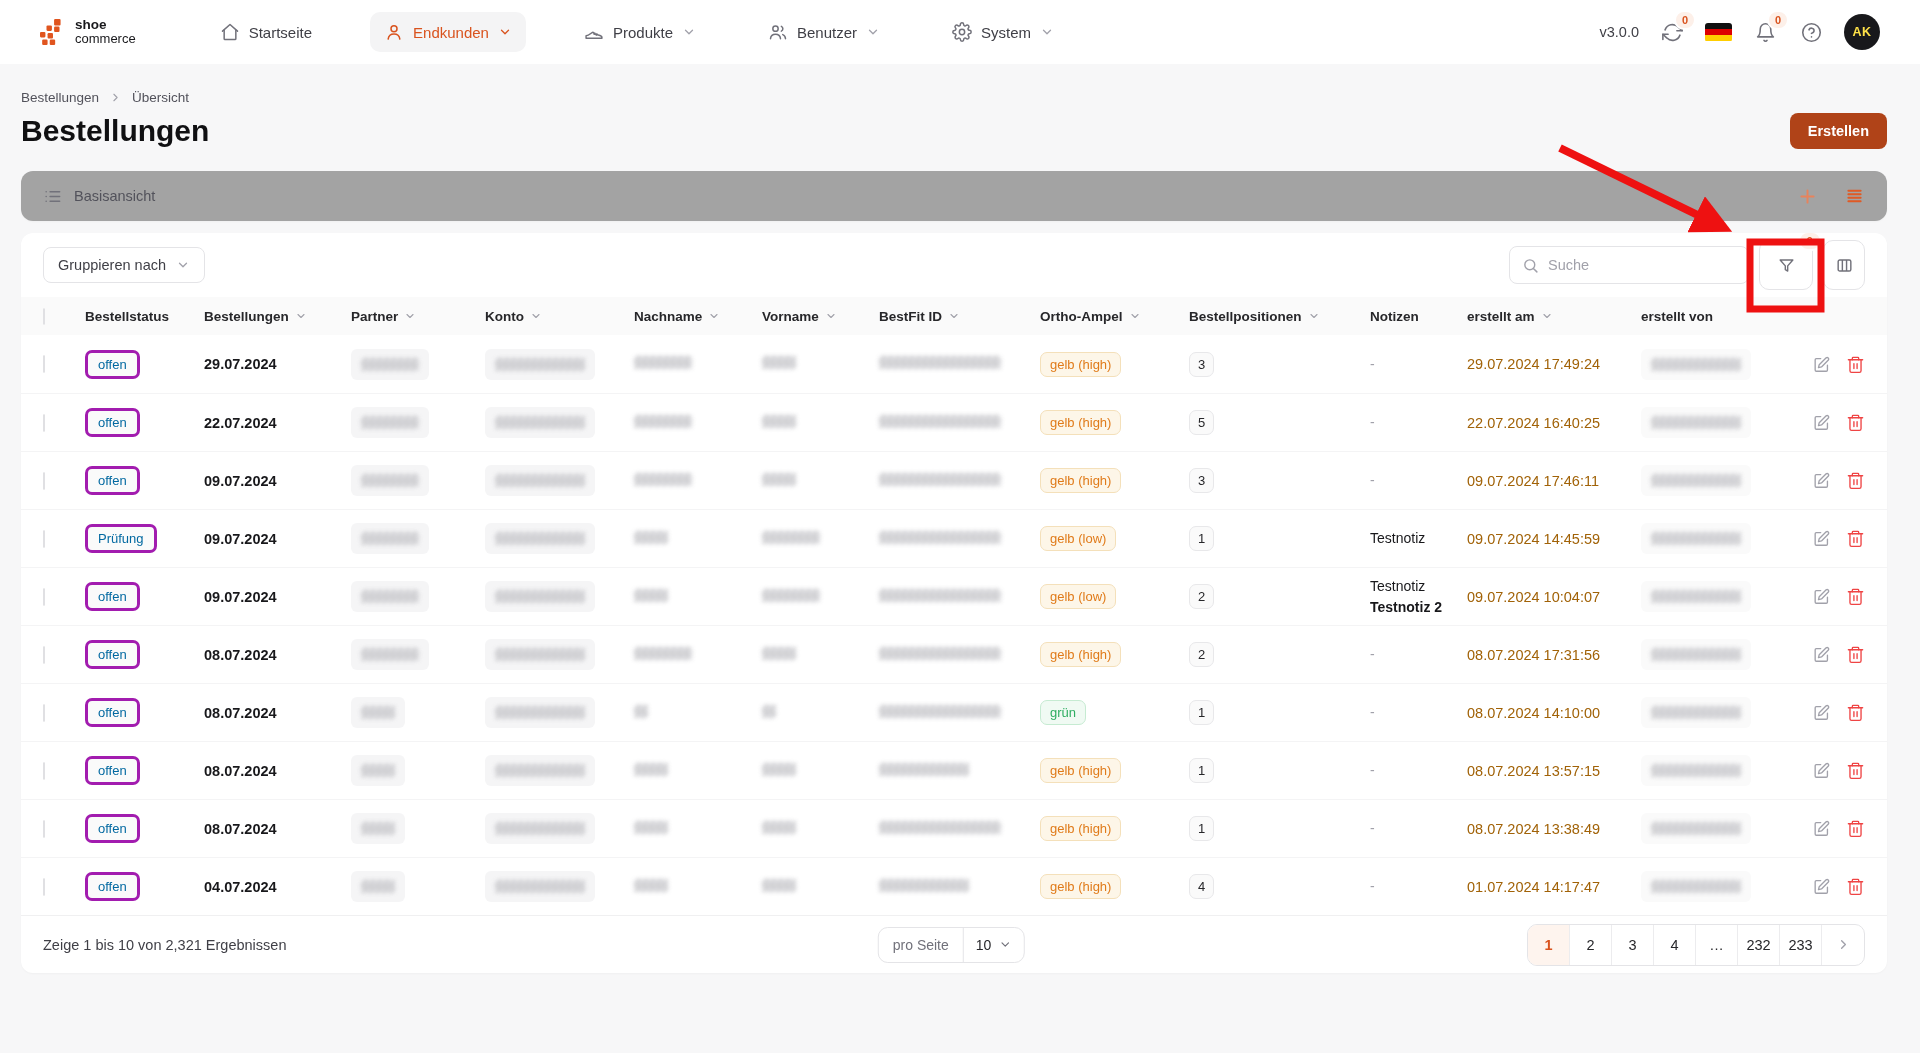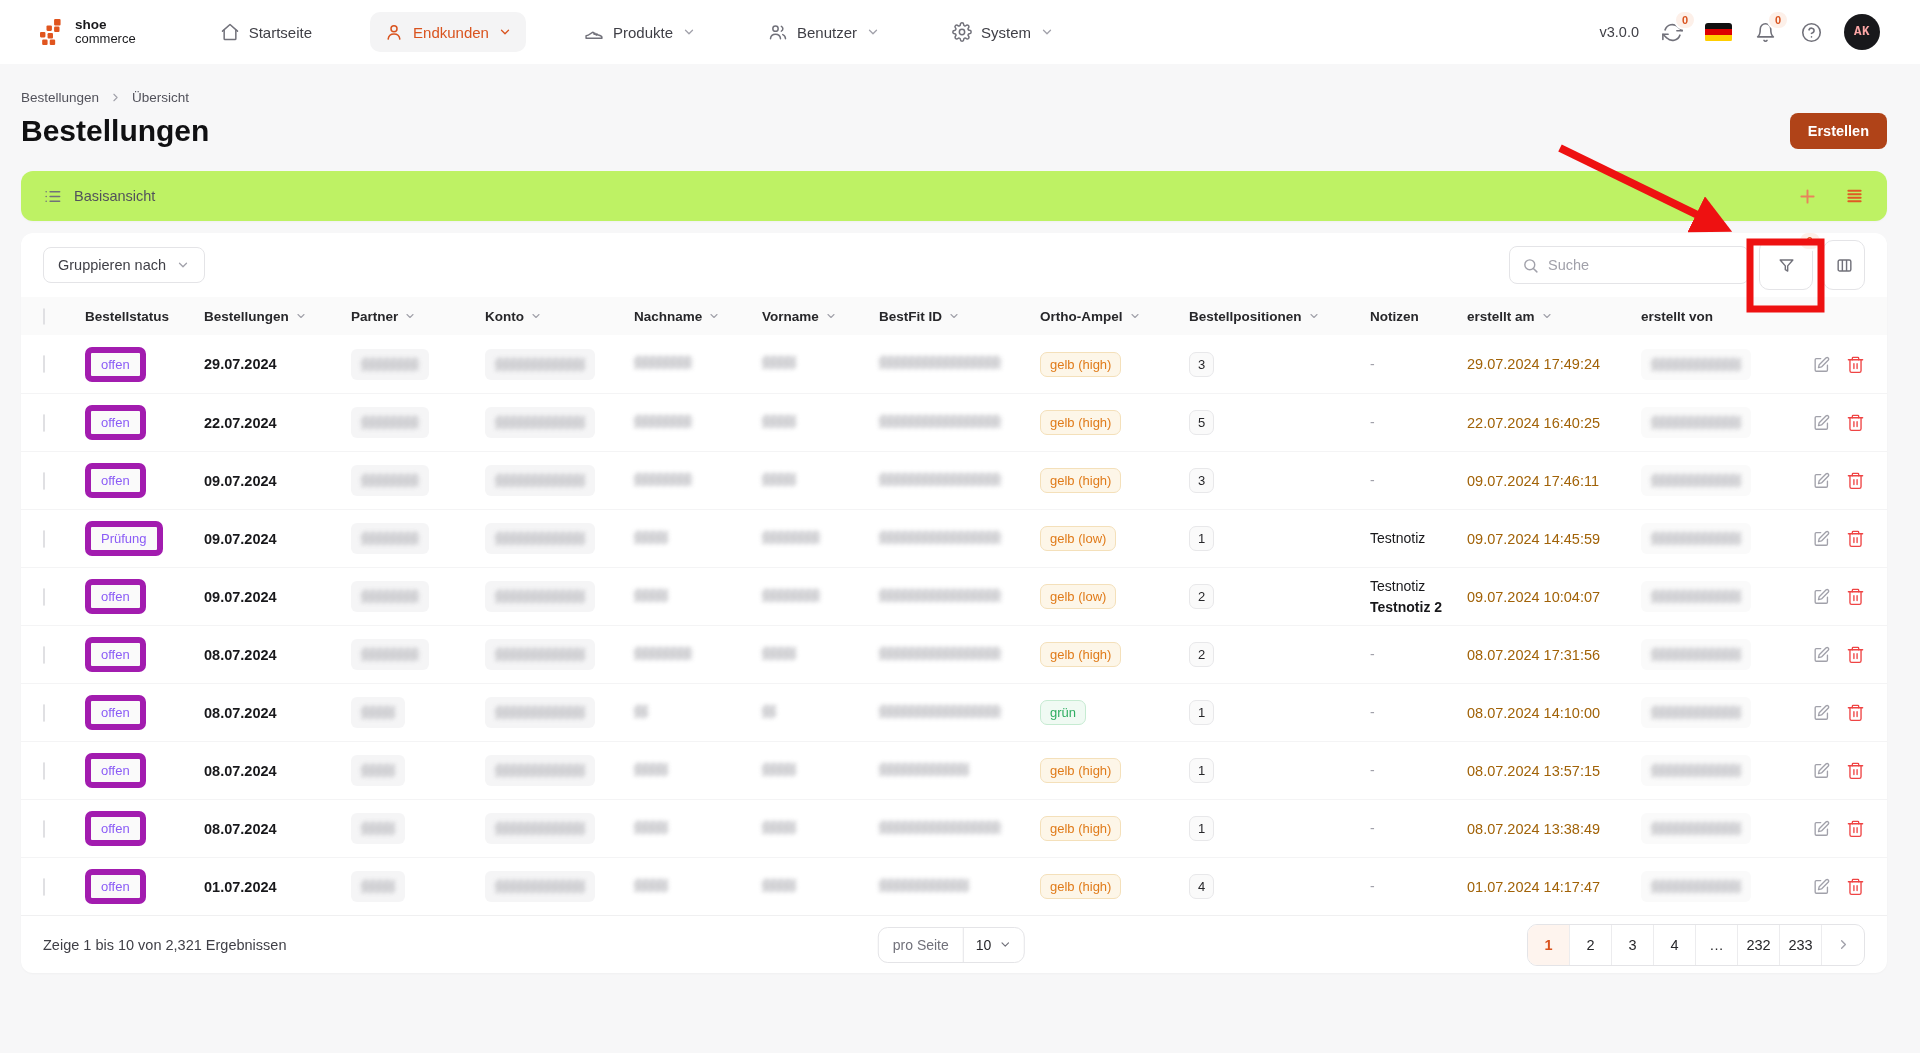--- a/index.html
+++ b/index.html
@@ -17,31 +17,31 @@
   .nav-item .chev { width:14px; height:14px; color:#a1a1aa; }
   .nav-item.active { background:#f4f4f5; color:#d9531e; }
   .nav-item.active svg, .nav-item.active .chev { color:#d9531e; }
   .nav-right { margin-left:auto; display:flex; align-items:center; gap:20px; }
   .nav-version { font-size:14.5px; color:#3f3f46;text-align:right; }
   .icon-btn { position:relative; width:26px; height:26px; display:flex; align-items:center; justify-content:center; color:#71717a; cursor:pointer; }
   .icon-btn svg { width:21px; height:21px; }
   .mini-badge { position:absolute; top:-9px; right:-11px; background:#fdf0e9; color:#d9531e; font-size:11px; font-weight:bold; border-radius:999px; padding:2px 6px; border:2px solid #fff; }
   .flag { width:27px; height:19px; border-radius:3px; overflow:hidden; display:flex; flex-direction:column; cursor:pointer; }
   .flag i { flex:1; display:block; }
-  .avatar { width:36px; height:36px; border-radius:50%; background:#18181b; color:#fca5a5; font-size:12.5px; font-weight:bold; display:flex; align-items:center; justify-content:center; letter-spacing:.4px; cursor:pointer;font-family:Liberation Mono, monospace; }
+  .avatar { width:36px; height:36px; border-radius:50%; background:#18181b; color:#fde047; font-size:12.5px; font-weight:bold; display:flex; align-items:center; justify-content:center; letter-spacing:.4px; cursor:pointer; }
 
   
   .content { padding:26px 33px 0 21px; }
   .breadcrumb { display:flex; align-items:center; gap:10px; font-size:13.5px; color:#52525b; }
   .breadcrumb .sep { color:#a1a1aa; font-size:13px; }
   .title-row { display:flex; align-items:center; justify-content:space-between; margin-top:8px; }
   .page-title { font-size:30px; font-weight:bold; color:#101012; }
   .btn-create { background:#b04318; color:#fff; font-size:14.5px; font-weight:bold; border:none; border-radius:8px; padding:10px 18px; cursor:pointer; }
 
-  .viewbar { margin-top:22px; background:#bef264; border-radius:12px; height:50px; display:flex; align-items:center; padding:0 22px; box-shadow:0 1px 2px rgba(0,0,0,.03); }
+  .viewbar { margin-top:22px; background:#a3a3a3; border-radius:12px; height:50px; display:flex; align-items:center; padding:0 22px; box-shadow:0 1px 2px rgba(0,0,0,.03); }
   .viewbar-left { display:flex; align-items:center; gap:12px; color:#52525b; font-size:14.5px; cursor:pointer; }
   .viewbar-left svg { width:19px; height:19px; color:#71717a; }
   .viewbar-right { margin-left:auto; display:flex; align-items:center; gap:26px; }
   .viewbar-right .vb-icon { cursor:pointer; display:flex; }
   .vb-icon svg { width:21px; height:21px; }
 
   .main-card { margin-top:12px; background:#fff; border-radius:12px; box-shadow:0 1px 2px rgba(0,0,0,.03); overflow:hidden; }
   .controls { height:64px; display:flex; align-items:center; justify-content:space-between; padding:0 22px; }
   .btn-group { display:flex; align-items:center; gap:10px; border:1px solid #e4e4e7; border-radius:8px; background:#fff; padding:9px 14px; font-size:14.5px; color:#3f3f46; cursor:pointer; }
   .btn-group .chev { width:14px; height:14px; color:#a1a1aa; }
@@ -57,21 +57,21 @@
   .filter-badge { position:absolute; top:-10px; right:-10px; background:#fdf0e9; color:#d9531e; font-size:11.5px; font-weight:bold; border-radius:999px; padding:2px 7px; border:2px solid #fff; }
 
   
   .tgrid { display:grid; grid-template-columns:42px 119px 147px 134px 149px 128px 117px 161px 149px 181px 97px 174px minmax(0,1fr) 74px; align-items:center; padding:0 22px; }
   .thead { background:#fafafa; height:38px; font-size:13.5px; font-weight:bold; color:#27272a; }
   .th { display:flex; align-items:center; gap:6px; }
   .th .chev { width:12px; height:12px; color:#a1a1aa; flex:none; }
   .trow { min-height:58px; border-top:1px solid #f4f4f5; font-size:14.5px; }
   .trow:first-of-type { border-top:none; }
   .checkbox { width:20px; height:20px; border:1.5px solid #e0e0e3; border-radius:6px; background:#fff; cursor:pointer; }
-  .badge-status { display:inline-block; font-size:13px; color:#8b5cf6; background:#fafafa; border:6px solid #a21caf; border-radius:7px; padding:4px 10px; }
+  .badge-status { display:inline-block; font-size:13px; color:#0369a1; background:#fafafa; border:3px solid #a21caf; border-radius:7px; padding:4px 10px; }
   .cell-date { font-weight:bold; color:#18181b; font-size:14.5px; }
   .badge-ampel { display:inline-block; font-size:13px; border-radius:7px; padding:4px 9px; border:1px solid transparent; }
   .badge-ampel.gelb { color:#e07b1a; background:#fdf6e8; border-color:#f4e0ba; }
   .badge-ampel.gruen { color:#2fae62; background:#f0faf3; border-color:#c6ebd2; }
   .pos-pill { display:inline-flex; align-items:center; justify-content:center; min-width:25px; height:25px; font-size:13px; color:#27272a; background:#fafafa; border:1px solid #e8e8ea; border-radius:7px; }
   .cell-notes { font-size:14px; color:#18181b; line-height:1.45; }
   .cell-notes .dash { color:#a1a1aa; }
   .cell-notes .bold { font-weight:bold; }
   .cell-created { font-size:14.5px; font-weight:500; color:#a16207; }
   .actions { display:flex; align-items:center; gap:15px; justify-content:flex-end; }
@@ -702,21 +702,21 @@
           <path d="M19 6v14a2 2 0 0 1-2 2H7a2 2 0 0 1-2-2V6"></path>
                 <path d="M10 11v6M14 11v6"></path>
         </svg>
       </span>
     </div>
   </div>
 
   <div class="tgrid trow">
     <div><span class="checkbox"></span></div>
     <div><span class="badge-status">offen</span></div>
-    <div class="cell-date">01.07.2024</div>
+    <div class="cell-date">04.07.2024</div>
     <div><span class="chip">
               <span class="blob" style="width: 34px;"></span>
             </span></div>
     <div><span class="chip">
               <span class="blob" style="width: 90px;"></span>
             </span></div>
     <div><span class="blob" style="width: 34px;"></span></div>
     <div><span class="blob" style="width: 34px;"></span></div>
     <div><span class="blob" style="width: 90px;"></span></div>
     <div><span class="badge-ampel gelb">gelb (high)</span></div>

